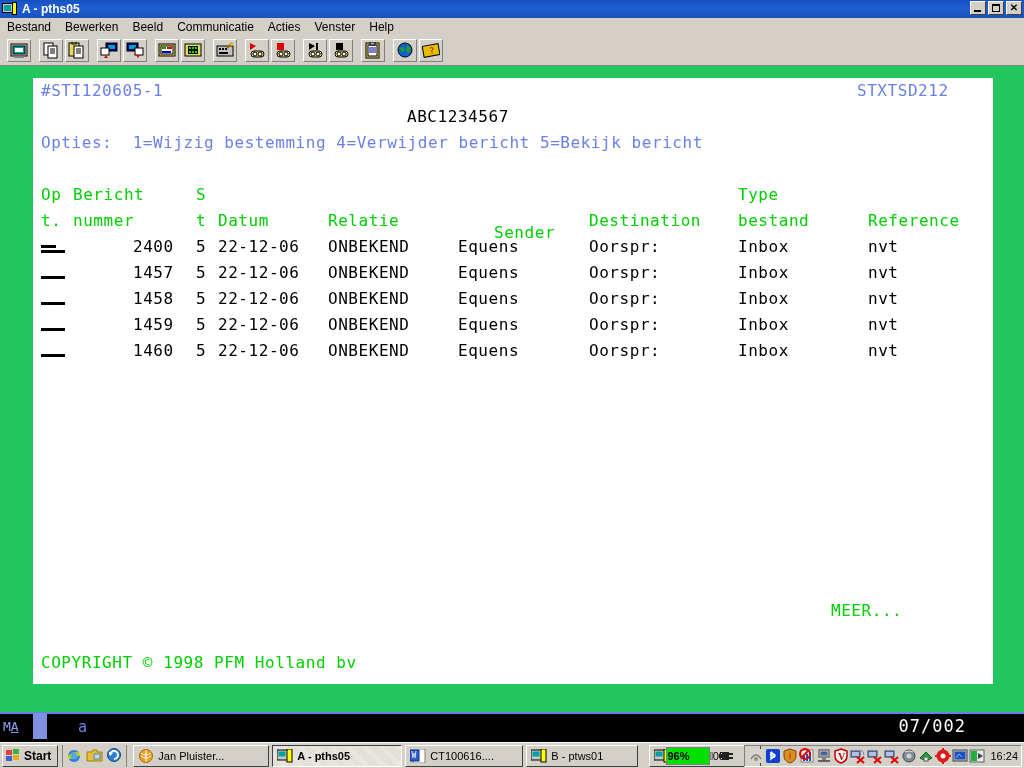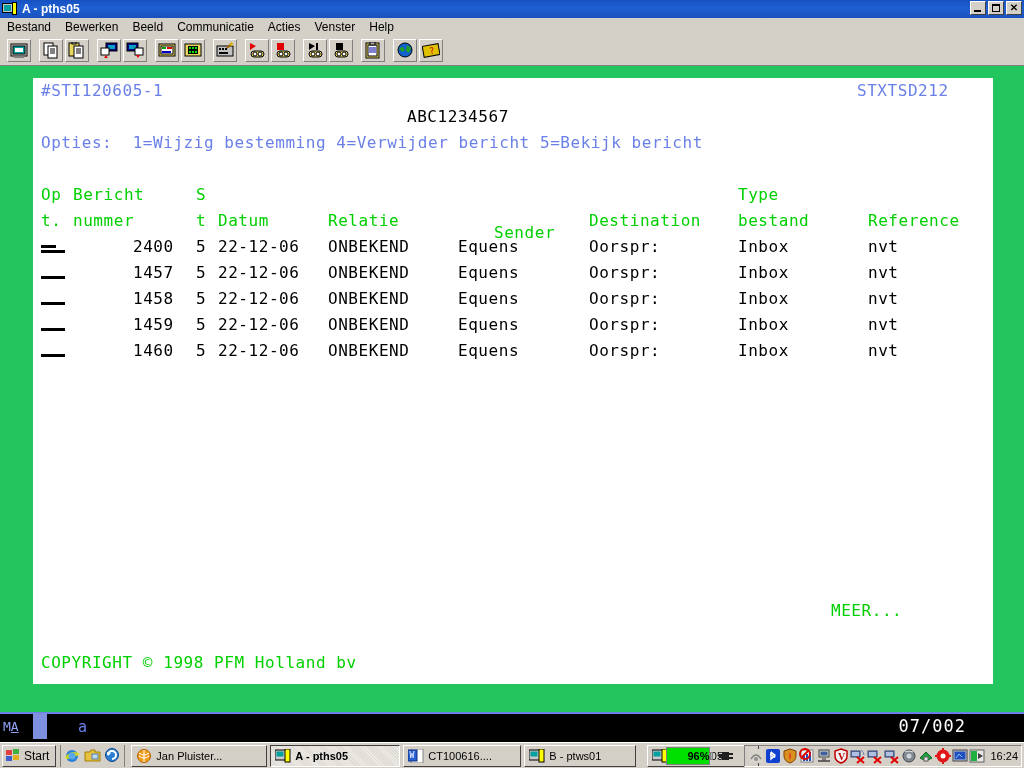--- a/index.html
+++ b/index.html
@@ -123,21 +123,21 @@
     position:absolute;left:0;top:742px;width:1024px;height:26px;
     background:#d4d0c8;border-top:1px solid #ffffff;box-sizing:border-box;
     display:flex;align-items:center;
   }
   .start-btn{
     height:22px;margin-left:2px;padding:0 6px 0 3px;
     background:#d4d0c8;
     border:1px solid #ffffff;border-right-color:#404040;border-bottom-color:#404040;
     box-sizing:border-box;display:flex;align-items:center;gap:3px;flex:0 0 auto;
   }
-  .start-label{font-size:12px;font-weight:normal;color:#000;font-family:"Liberation Sans",sans-serif;}
+  .start-label{font-size:12px;font-weight:bold;color:#000;font-family:"Liberation Sans",sans-serif;}
   .flag{width:15px;height:14px;position:relative;}
   .flag i{position:absolute;width:6px;height:5px;display:block;}
   .qlaunch{
     height:22px;display:flex;align-items:center;gap:3px;
     margin-left:4px;padding:0 3px;flex:0 0 auto;
     border-left:1px solid #808080;border-right:1px solid #808080;
   }
   .qli{width:17px;height:17px;position:relative;flex:0 0 auto;}
   .tasks{display:flex;align-items:flex-end;gap:3px;margin-left:6px;flex:1 1 auto;min-width:0;}
   .task{
@@ -150,21 +150,21 @@
     background:#e8e6e0;
     border:1px solid #404040;border-right-color:#ffffff;border-bottom-color:#ffffff;
     background-image:repeating-linear-gradient(45deg,#dedad4 0 1px,#eeebe6 1px 2px);
   }
   .task-label{font-size:11px;color:#000;font-family:"Liberation Sans",sans-serif;white-space:nowrap;overflow:hidden;text-overflow:ellipsis;}
   .task.active .task-label{font-weight:bold;}
   .task-ico{width:16px;height:14px;position:relative;flex:0 0 auto;}
   .batt{
     height:18px;margin-left:22px;padding:0;background:#00e000;
     border:1px solid #808080;box-sizing:border-box;display:flex;align-items:center;
-    justify-content:flex-end;min-width:44px;flex:0 0 auto;position:relative;
+    justify-content:flex-start;min-width:44px;flex:0 0 auto;position:relative;
   }
   .batt-label{font-size:11px;font-weight:bold;color:#000;font-family:"Liberation Sans",sans-serif;}
   .batt::after{content:"";position:absolute;right:-4px;top:4px;width:3px;height:8px;background:#b0b0b0;border:1px solid #808080;box-sizing:border-box;}
   .tray{
     height:22px;display:flex;align-items:center;gap:1px;
     margin-left:10px;margin-right:2px;padding:0 3px;flex:0 0 auto;
     border:1px solid #808080;border-right-color:#ffffff;border-bottom-color:#ffffff;
     box-sizing:border-box;
   }
   .trayico{width:16px;height:16px;position:relative;flex:0 0 auto;}

